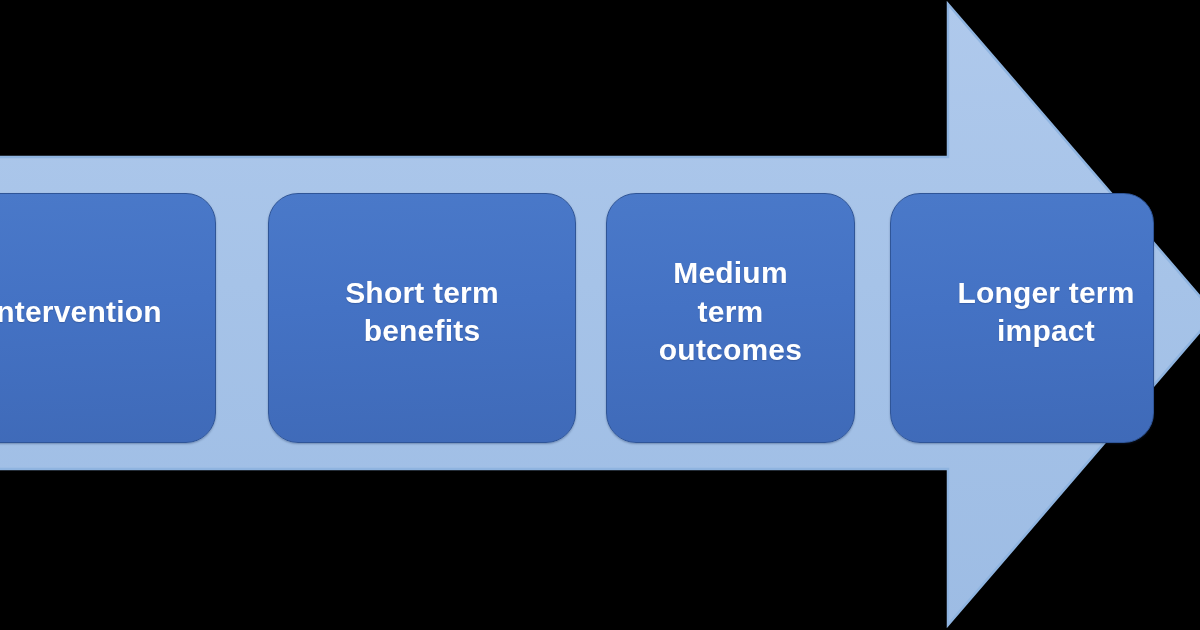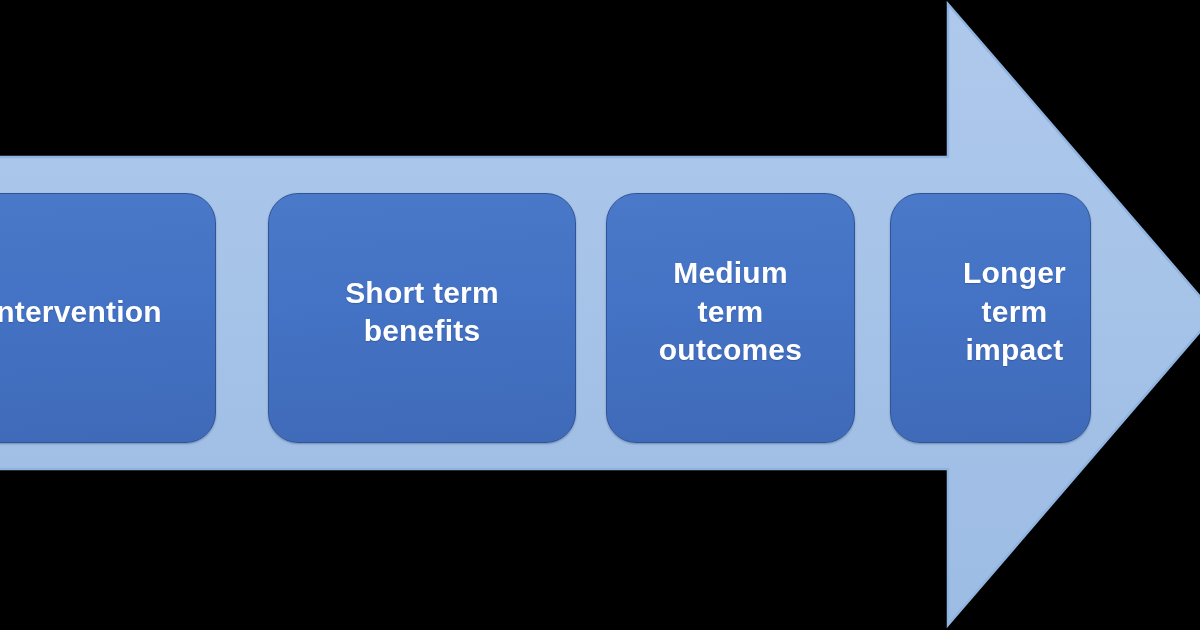--- a/index.html
+++ b/index.html
@@ -93,18 +93,18 @@
     <div class="stage-label">Short term
 benefits</div>
   </div>
 
   <div class="stage-box" id="box-3" style="left: 606px; width: 249px; justify-content: center;">
     <div class="stage-label">Medium
 term
 outcomes</div>
   </div>
 
-  <div class="stage-box" id="box-4" style="left: 890px; width: 201px; padding-left: 48px;">
+  <div class="stage-box" id="box-4" style="left: 890px; width: 264px; padding-left: 48px;">
     <div class="stage-label">Longer term
 impact</div>
   </div>
 
 </div>
 
 </body></html>

